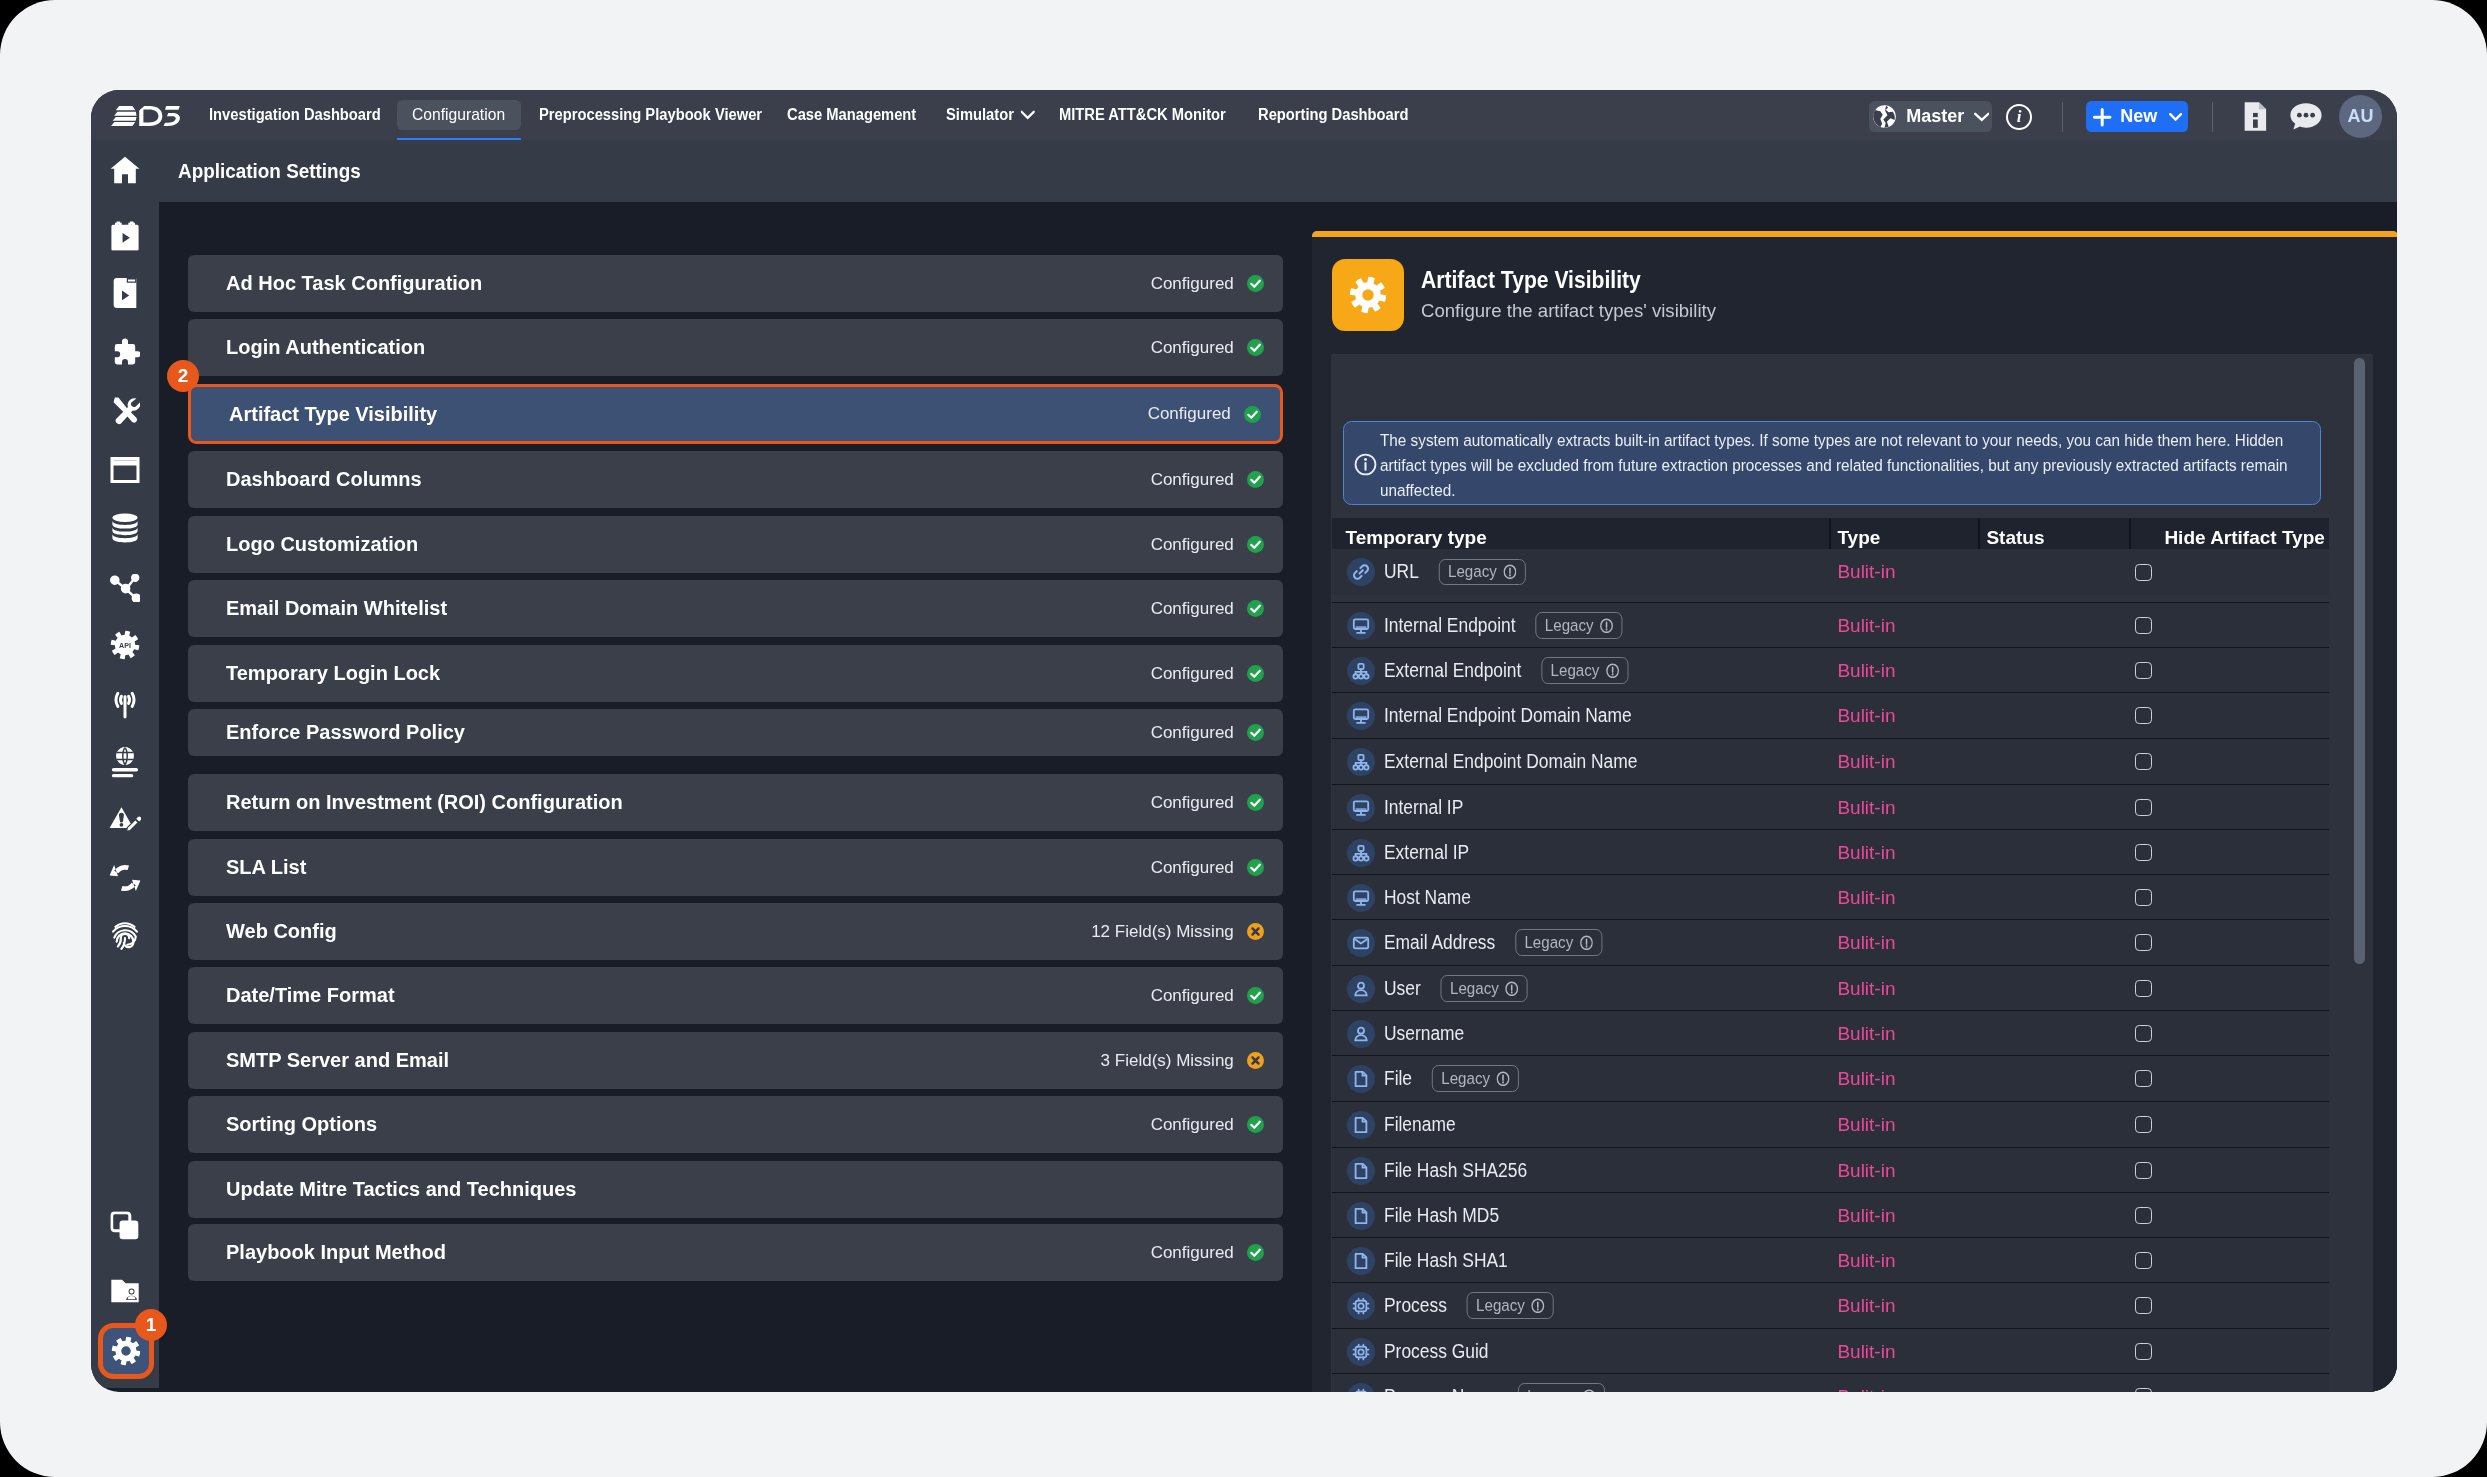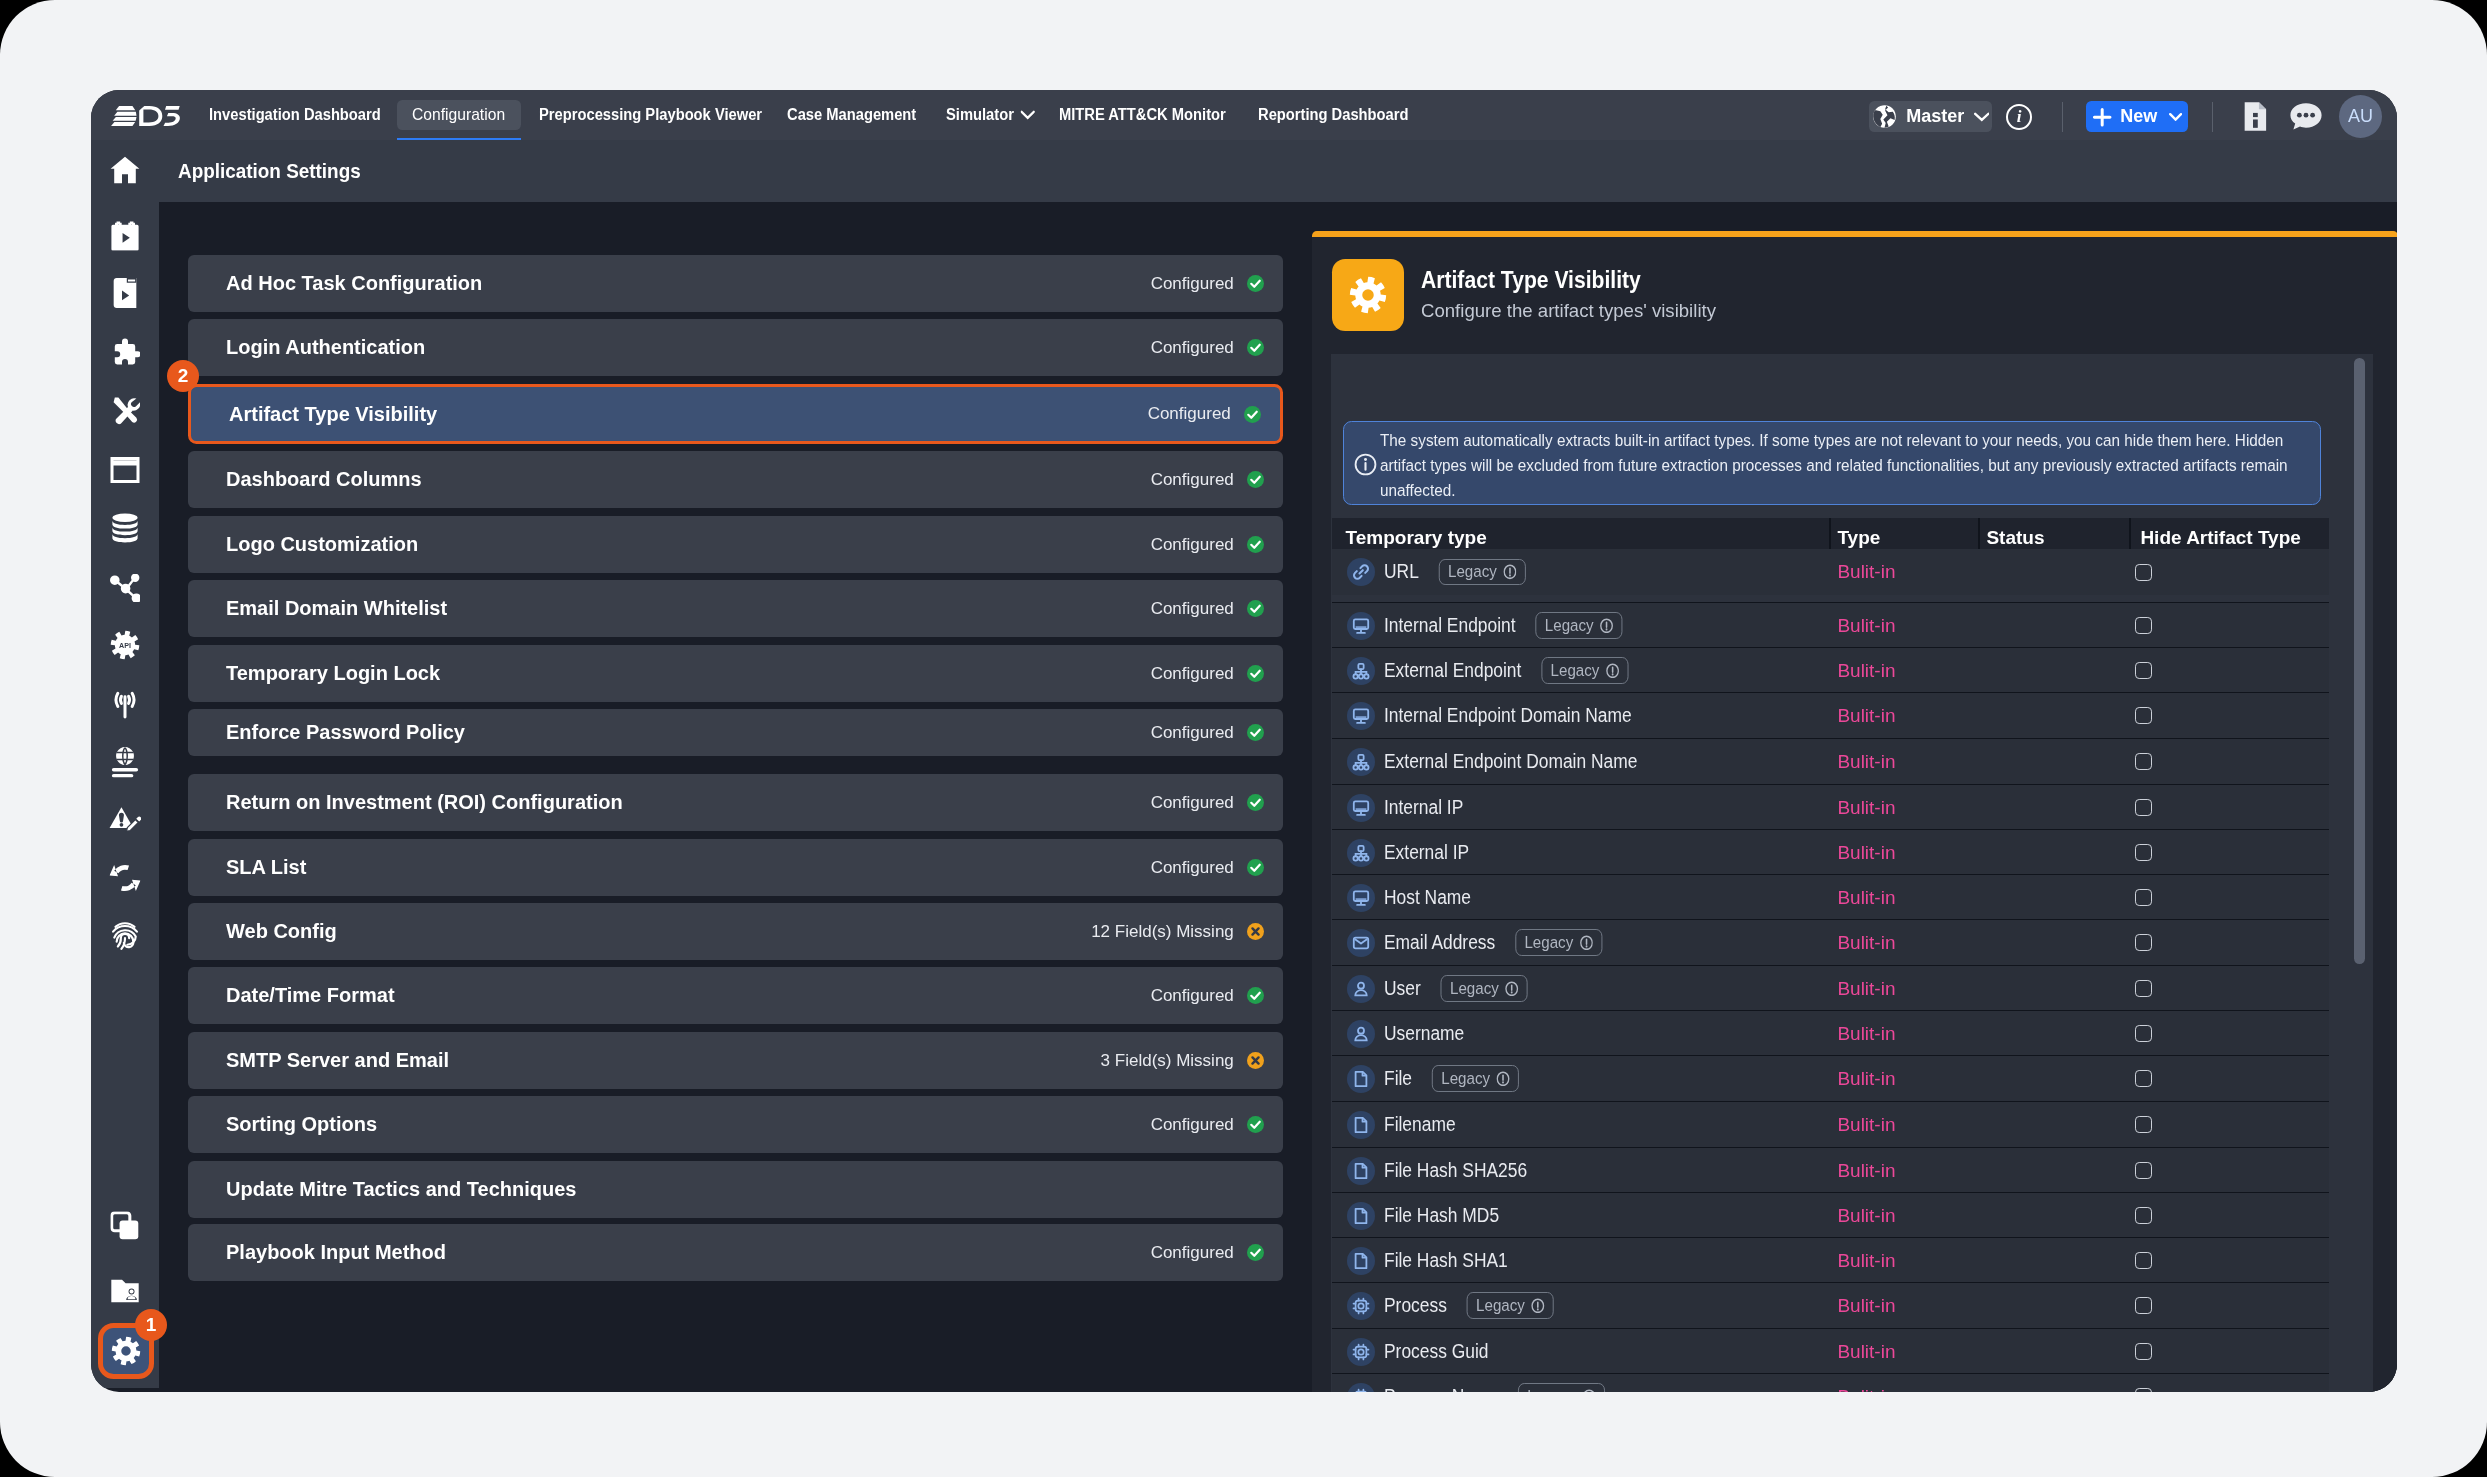--- a/index.html
+++ b/index.html
@@ -91,21 +91,21 @@
         <path d="M30 2 L30 14 L42 14" fill="#b9bec8"></path>
         <rect x="20" y="20" width="8" height="7" fill="#3a3f4b"></rect>
         <rect x="20" y="31" width="8" height="14" fill="#3a3f4b"></rect>
       </svg></div>
 <div class="abs" style="left:2198px;top:12px"><svg width="34" height="30" viewBox="0 0 56 50">
         <path d="M28 2 C13 2 2 11 2 22 C2 28 5 33 10 36 L7 46 L18 41 C21 42 24 43 28 43 C43 43 54 33 54 22 C54 11 43 2 28 2 Z" fill="#e8eaee"></path>
         <circle cx="17" cy="22" r="4" fill="#3a3f4b"></circle>
         <circle cx="28" cy="22" r="4" fill="#3a3f4b"></circle>
         <circle cx="39" cy="22" r="4" fill="#3a3f4b"></circle>
       </svg></div>
-<div class="abs" style="left:2248px;top:5.4px;width:43px;height:43px;border-radius:50%;background:#5d6880;color:#c9ddfb;font-size:18px;font-weight:400;display:flex;align-items:center;justify-content:center">AU</div>
+<div class="abs" style="left:2248px;top:5.4px;width:43px;height:43px;border-radius:50%;background:#5d6880;color:#c9ddfb;font-size:18px;font-weight:700;display:flex;align-items:center;justify-content:center">AU</div>
 <div class="subbar"></div>
 <div class="sidebar"></div>
 <div class="content"></div>
     <div class="abs" style="left:34px;top:81px;transform:translate(-50%,-50%)"><svg width="30" height="28" viewBox="0 0 50 46">
         <path d="M25 1 L49 21 L43 21 L43 45 L30 45 L30 30 L20 30 L20 45 L7 45 L7 21 L1 21 Z" fill="#fff"></path>
       </svg></div>
 <div class="abs" style="left:87px;top:50px;height:62px;display:flex;align-items:center;font-size:21px;font-weight:700;color:#fff;white-space:nowrap;transform-origin:left center;transform:scaleX(0.9)">Application Settings</div>
 <div class="abs" style="left:34px;top:147px;transform:translate(-50%,-50%)"><svg width="29" height="29" viewBox="0 0 48 48">
         <path d="M4 8 L44 8 L44 46 L4 46 Z M10 2 L10 10 M16 2 L16 10 M32 2 L32 10 M38 2 L38 10" fill="#fff" stroke="#fff" stroke-width="5" stroke-linejoin="round"></path>
         <path d="M10 2 L16 2 M32 2 L38 2" stroke="#fff" stroke-width="6"></path>
@@ -381,21 +381,21 @@
             <circle cx="22" cy="22" r="19" fill="none" stroke="#e9edf4" stroke-width="3.5"></circle>
             <path d="M22 19 L22 32" stroke="#e9edf4" stroke-width="4" stroke-linecap="round"></path>
             <circle cx="22" cy="12.5" r="2.8" fill="#e9edf4"></circle>
           </svg></div>
 <div class="txt">The system automatically extracts built-in artifact types. If some types are not relevant to your needs, you can hide them here. Hidden<br>artifact types will be excluded from future extraction processes and related functionalities, but any previously extracted artifacts remain<br>unaffected.</div>
       </div>
 <div class="thead">
 <div class="th" style="left:13.2px">Temporary type</div>
 <div class="th" style="left:505px">Type</div>
 <div class="th" style="left:654px">Status</div>
-<div class="th" style="left:808px">Hide Artifact Type</div>
+<div class="th" style="left:832px">Hide Artifact Type</div>
 <div class="tdiv" style="left:497px"></div>
 <div class="tdiv" style="left:646px"></div>
 <div class="tdiv" style="left:797px"></div>
 </div>
 <div class="trow" style="top:312px">
         <div class="icircle">
           <svg width="18" height="18" viewBox="0 0 30 30">
             <g stroke="#8fb5ec" stroke-width="3.4" fill="none" stroke-linecap="round">
               <path d="M12.5 17.5 L18 12"></path>
               <path d="M14 8.5 L17 5.5 a5.6 5.6 0 0 1 8 8 L22 16.5"></path>

